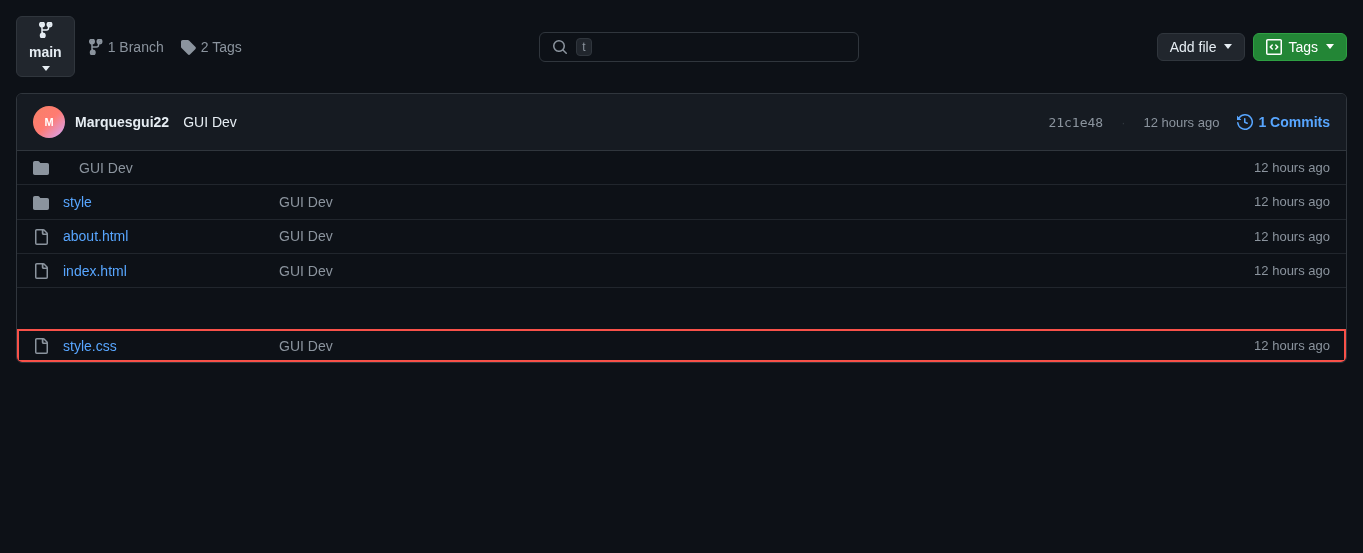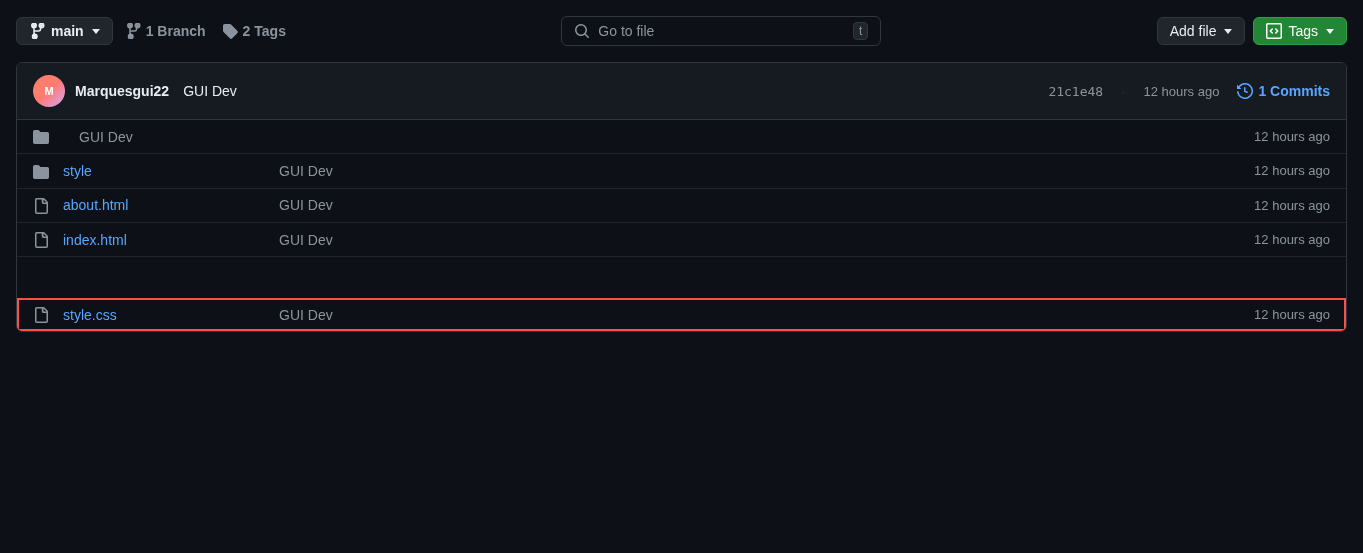--- a/index.html
+++ b/index.html
@@ -38,36 +38,36 @@
     }
 
     .btn-green {
       background: #238636;
       border-color: #2ea043;
       color: #fff;
     }
 
     .branch-btn {
       font-weight: 600;
+      flex-direction: column;
     }
 
     .toolbar-meta {
       display: flex;
       align-items: center;
       gap: 16px;
       color: #8b949e;
       font-size: 14px;
     }
     .toolbar-meta a {
       color: #8b949e;
       text-decoration: none;
       display: flex;
       align-items: center;
       gap: 5px;
-      font-weight: bold;
     }
 
     .search-area {
       flex: 1;
       display: flex;
       justify-content: center;
     }
     .search-box {
       display: flex;
       align-items: center;
@@ -255,21 +255,20 @@
       </svg>
       <span>2 Tags</span>
     </a>
   </div>
 
   <div class="search-area">
     <div class="search-box">
       <svg class="icon-svg" viewBox="0 0 16 16">
         <path d="M10.68 11.74a6 6 0 0 1-7.922-8.982 6 6 0 0 1 8.982 7.922l3.04 3.04a.749.749 0 0 1-.326 1.275.749.749 0 0 1-.734-.215ZM11.5 7a4.499 4.499 0 1 0-8.997 0A4.499 4.499 0 0 0 11.5 7Z" fill="#8b949e"></path>
       </svg>
-      <input type="text" placeholder="Go to file" style="">
       <span class="kbd">t</span>
     </div>
   </div>
 
   <div class="toolbar-right">
     <button class="btn">
       <span>Add file</span>
       <span class="chevron-down"></span>
     </button>
     <button class="btn btn-green">

